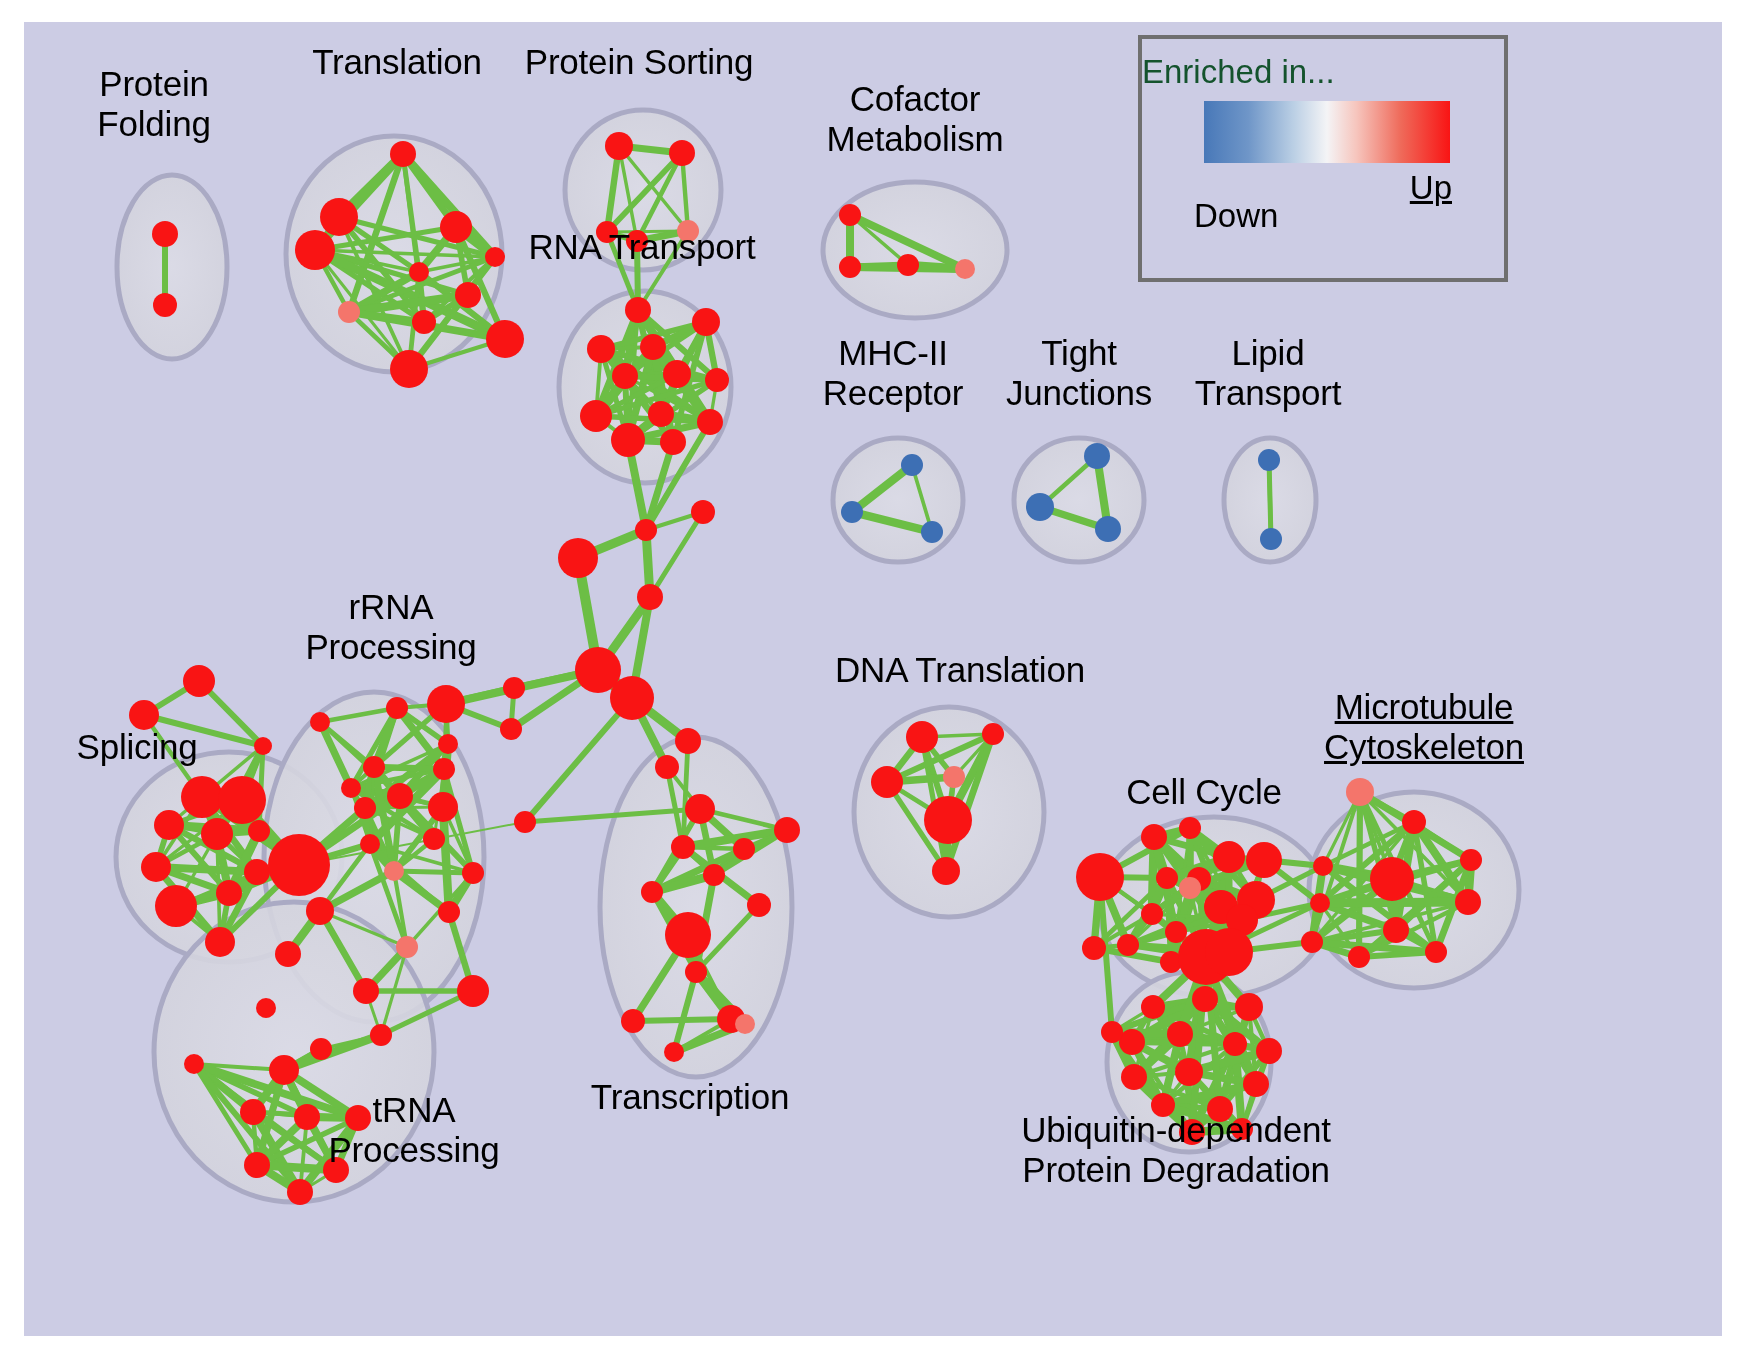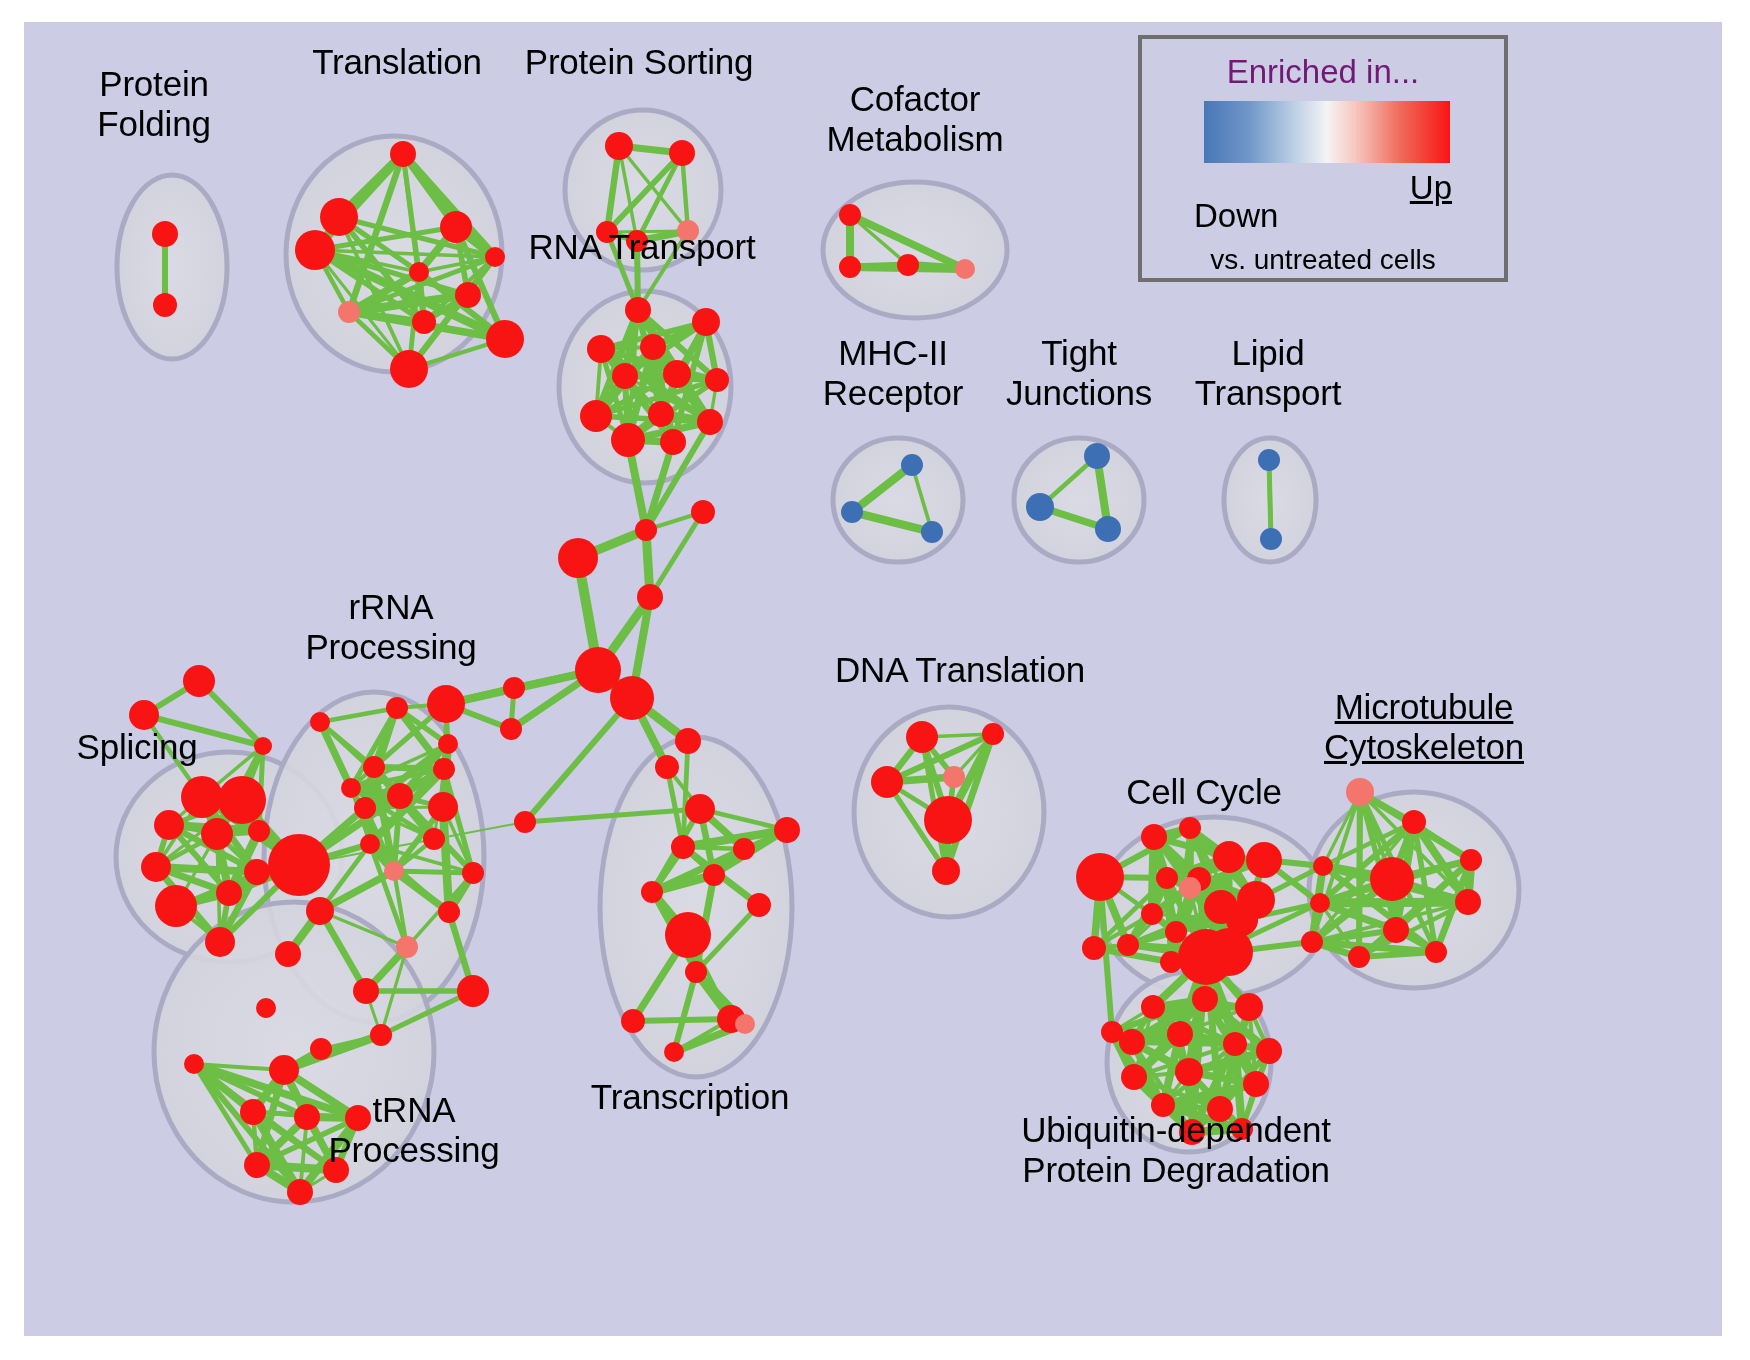--- a/index.html
+++ b/index.html
@@ -8,22 +8,22 @@
   #canvas{position:absolute;left:24px;top:22px;width:1698px;height:1314px;
           background:#ccccE4;}
   svg.net{position:absolute;left:0;top:0;width:1698px;height:1314px;}
   .label{position:absolute;color:#000;font-size:35px;line-height:40px;
          font-weight:400;white-space:pre;letter-spacing:-0.2px;}
   .label.c{text-align:center;transform:translateX(-50%);}
 
   
   #legend{position:absolute;left:1114px;top:13px;width:370px;height:247px;
           background:#ccccE4;border:4px solid #6f6f6f;box-sizing:border-box;}
-  #legend .ltitle{position:absolute;left:0;top:14px;width:100%;text-align:center;
-          font-size:33px;color:#701a75;}
+  #legend .ltitle{position:absolute;left:0;top:14px;width:100%;
+          font-size:33px;color:#14532d;}
   #grad{position:absolute;left:62px;top:62px;width:246px;height:62px;
         background:linear-gradient(to right,#4878b8 0%,#6f96c8 18%,#b9cee4 36%,
         #f4f4f6 50%,#f6c5bd 62%,#ef6a5a 80%,#f91414 100%);}
   #legend .down{position:absolute;left:52px;top:130px;font-size:33px;margin-top:28px;}
   #legend .up{position:absolute;right:52px;top:130px;font-size:33px;text-decoration:underline;}
   #legend .sub1{position:absolute;left:0;top:172px;width:100%;text-align:center;font-size:28px;}
   #legend .sub2{position:absolute;left:0;top:205px;width:100%;text-align:center;font-size:28px;}
 </style>
 </head>
 <body>
@@ -795,17 +795,16 @@
 Cytoskeleton</div>
         <div class="label c" style="left: 1152px; top: 1088px;">Ubiquitin-dependent
 Protein Degradation</div>
       </div>
 
     <div id="legend">
       <div class="ltitle">Enriched in...</div>
       <div id="grad"></div>
       <div class="down">Down</div>
       <div class="up">Up</div>
-      <div class="sub2">vs. untreated cells</div>
     </div>
 
   </div>
 </div>
 
 </body></html>

